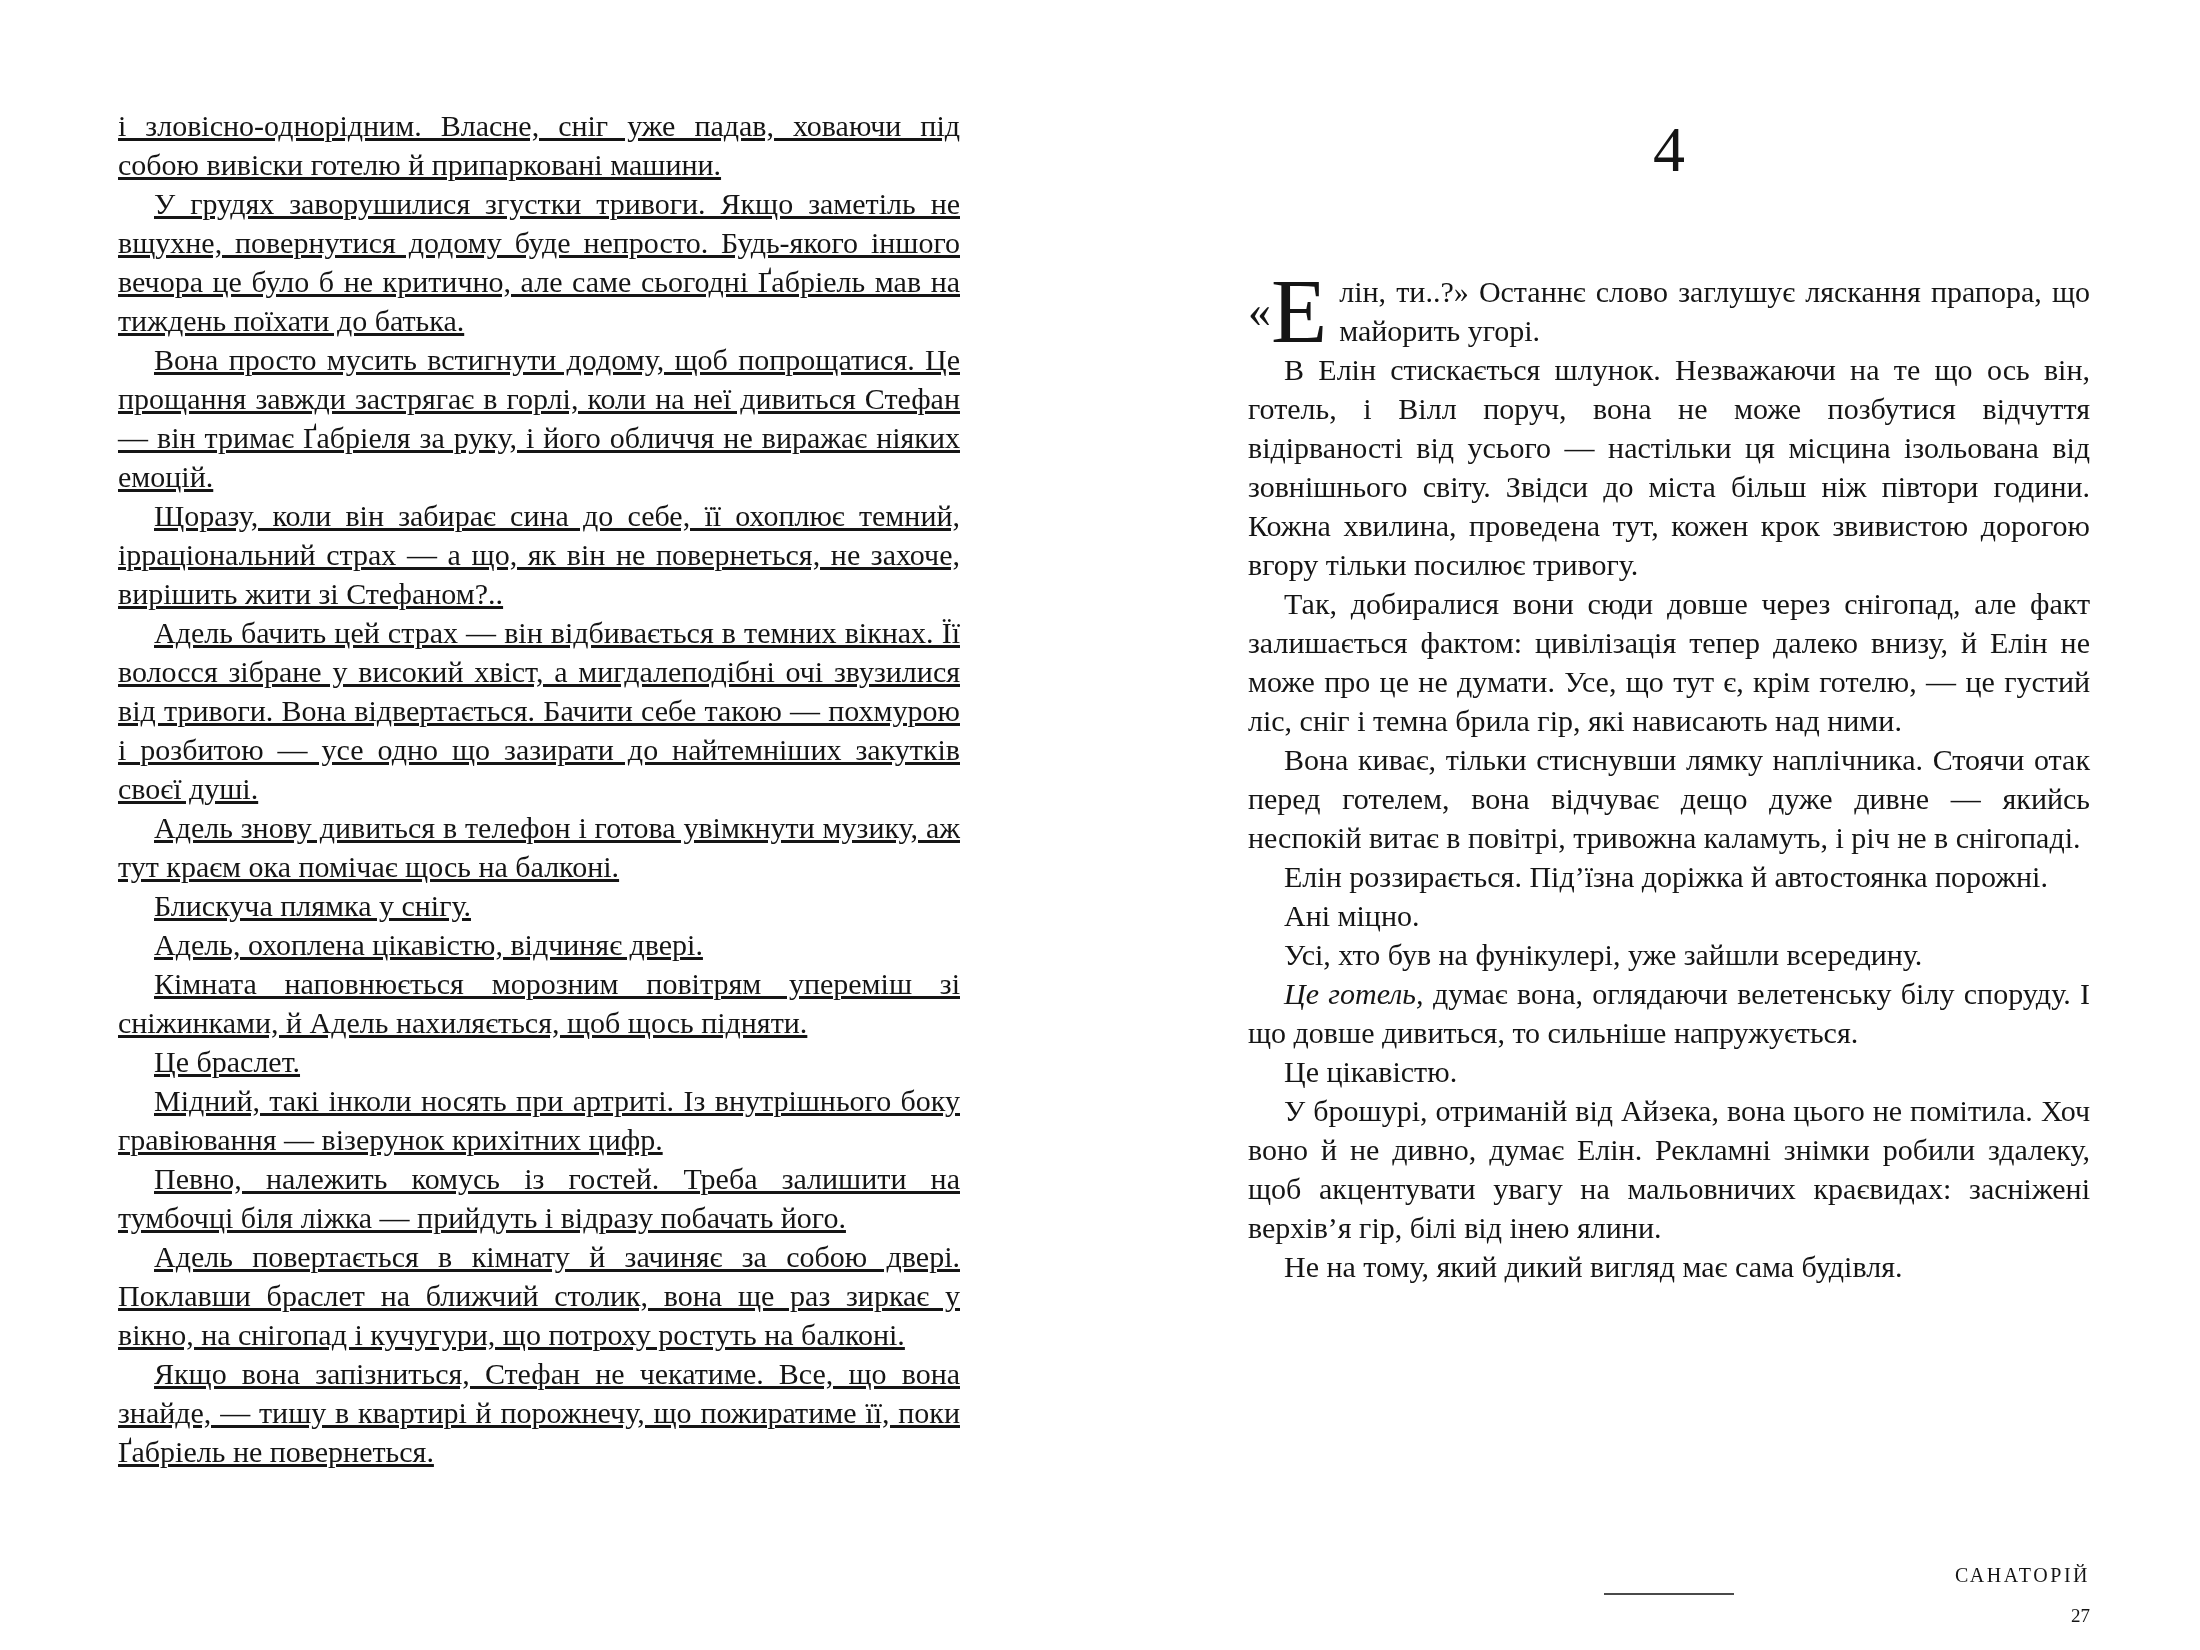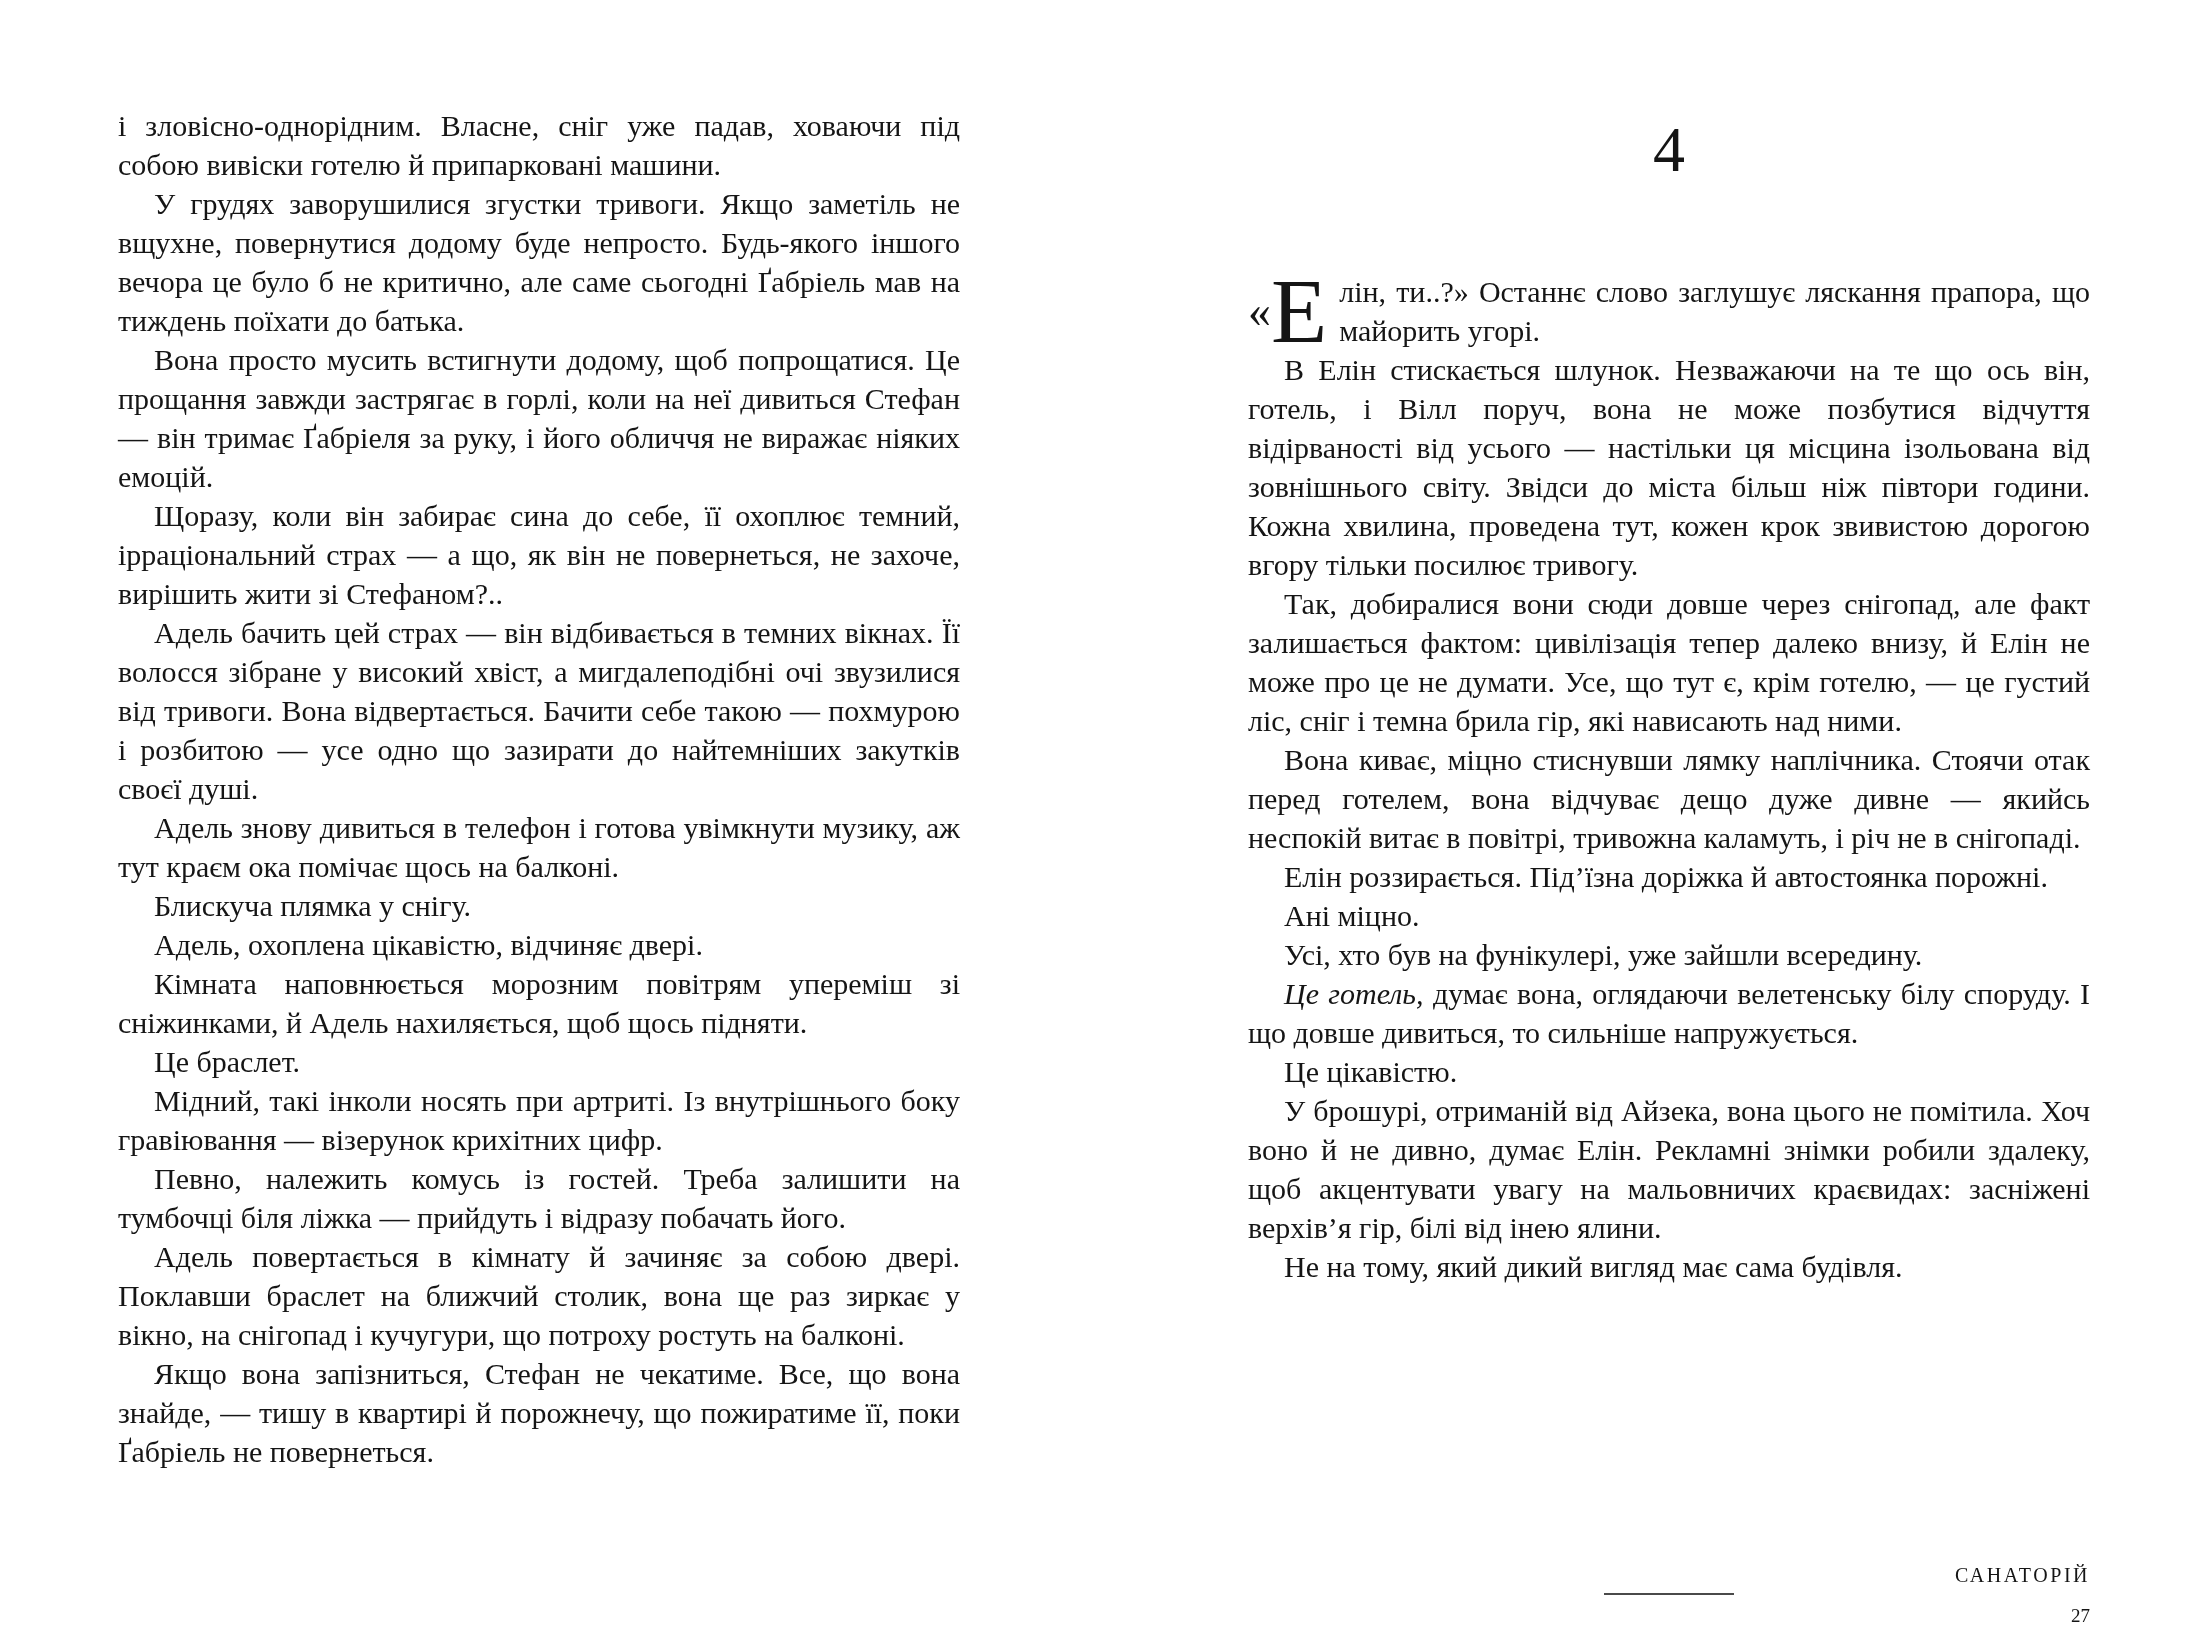--- a/index.html
+++ b/index.html
@@ -17,20 +17,21 @@
   }
   .text-column {
     position: absolute;
     width: 842px;
     font-size: 30px;
     line-height: 39px;
   }
   .page-left {
     left: 118px;
     top: 106px;
+    text-decoration: underline;
   }
   .page-right {
     left: 1248px;
     top: 0;
   }
   .text-column p {
     margin: 0;
     text-align: justify;
     text-indent: 36px;
   }
@@ -113,21 +114,21 @@
 <div class="text-column page-right">
   <h1 class="chapter-number">4</h1>
   <p class="no-indent body-start">
     <span class="dropcap">
         <span class="guillemet">«</span>
         <span class="letter">Е</span>
       </span><span>лін, ти..?» Останнє слово заглушує ляскання прапора, що майорить угорі.</span>
   </p>
   <p>В Елін стискається шлунок. Незважаючи на те що ось він, готель, і Вілл поруч, вона не може позбутися відчуття відірваності від усього — настільки ця місцина ізольована від зовнішнього світу. Звідси до міста більш ніж півтори години. Кожна хвилина, проведена тут, кожен крок звивистою дорогою вгору тільки посилює тривогу.</p>
   <p>Так, добиралися вони сюди довше через снігопад, але факт залишається фактом: цивілізація тепер далеко внизу, й Елін не може про це не думати. Усе, що тут є, крім готелю, — це густий ліс, сніг і темна брила гір, які нависають над ними.</p>
-  <p>Вона киває, міцно стиснувши лямку наплічника. Стоячи отак перед готелем, вона відчуває дещо дуже дивне — якийсь неспокій витає в повітрі, тривожна каламуть, і річ не в снігопаді.</p>
+  <p>Вона киває, тільки стиснувши лямку наплічника. Стоячи отак перед готелем, вона відчуває дещо дуже дивне — якийсь неспокій витає в повітрі, тривожна каламуть, і річ не в снігопаді.</p>
   <p>Елін роззирається. Під’їзна доріжка й автостоянка порожні.</p>
   <p>Ані міцно.</p>
   <p>Усі, хто був на фунікулері, уже зайшли всередину.</p>
   <p><em class="italic-lead">Це готель,</em><span> думає вона, оглядаючи велетенську білу споруду. І що довше дивиться, то сильніше напружується.</span></p>
   <p>Це цікавістю.</p>
   <p>У брошурі, отриманій від Айзека, вона цього не помітила. Хоч воно й не дивно, думає Елін. Рекламні знімки робили здалеку, щоб акцентувати увагу на мальовничих краєвидах: засніжені верхів’я гір, білі від інею ялини.</p>
   <p>Не на тому, який дикий вигляд має сама будівля.</p>
 </div>
 
 <div class="page-footer">

